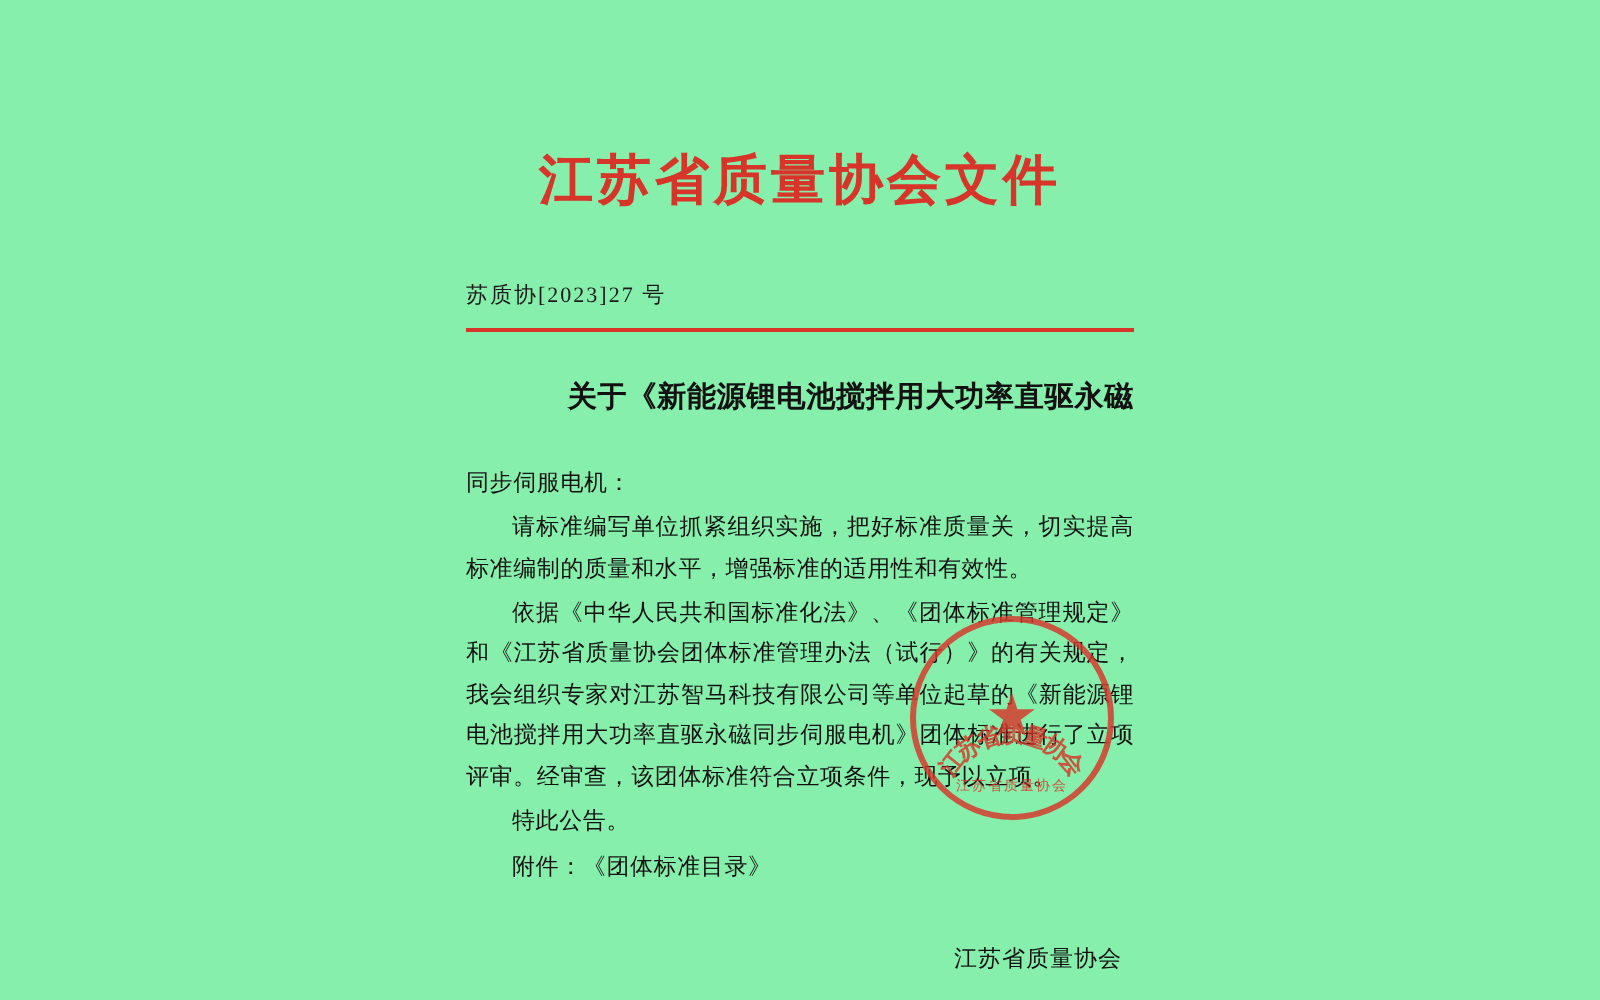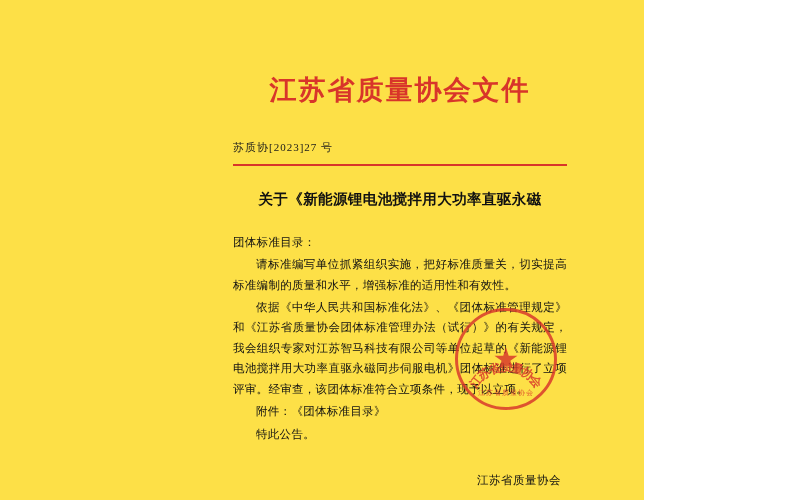--- a/index.html
+++ b/index.html
@@ -9,23 +9,23 @@
   }
   body {
     width: 800px;
     height: 500px;
     overflow: hidden;
     font-family: "Liberation Serif", "DejaVu Serif", serif;
     color: #000;
   }
   .page {
     position: relative;
-    width: 644px;
+    width: 800px;
     height: 500px;
-    background: #fde047;
+    background: #86efac;
   }
   .doc {
     position: absolute;
     left: 233px;
     top: 40px;
     width: 334px;
     height: 420px;
   }
   .doc-title {
     text-align: center;
@@ -44,21 +44,21 @@
     margin-top: 34px;
     letter-spacing: 1px;
   }
   .red-rule {
     margin-top: 9px;
     height: 2px;
     background: #d8352a;
     width: 100%;
   }
   .subject {
-    text-align: center;
+    text-align: right;
     font-weight: bold;
     font-size: 14.5px;
     line-height: 1.6;
     margin-top: 22px;
     color: #111;
     letter-spacing: 0.4px;
   }
   .subject .line {
     display: block;
   }
@@ -154,25 +154,25 @@
 
     <div class="doc-number">苏质协[2023]27 号</div>
 
     <div class="red-rule"></div>
 
     <div class="subject">
       <span class="line">关于《新能源锂电池搅拌用大功率直驱永磁</span>
     </div>
 
     <div class="body-block">
-      <p>团体标准目录：</p>
+      <p>同步伺服电机：</p>
       <p class="p-indent">请标准编写单位抓紧组织实施，把好标准质量关，切实提高标准编制的质量和水平，增强标准的适用性和有效性。</p>
       <p class="p-indent">依据《中华人民共和国标准化法》、《团体标准管理规定》和《江苏省质量协会团体标准管理办法（试行）》的有关规定，我会组织专家对江苏智马科技有限公司等单位起草的《新能源锂电池搅拌用大功率直驱永磁同步伺服电机》团体标准进行了立项评审。经审查，该团体标准符合立项条件，现予以立项。</p>
+      <p class="p-indent">特此公告。</p>
       <p class="p-indent">附件：《团体标准目录》</p>
-      <p class="p-indent">特此公告。</p>
     </div>
 
     <div class="sign-block">
       <div class="sign-org">江苏省质量协会</div>
 
     </div>
 
     <div class="seal">
       <div class="seal-inner">
         <div class="seal-text">

